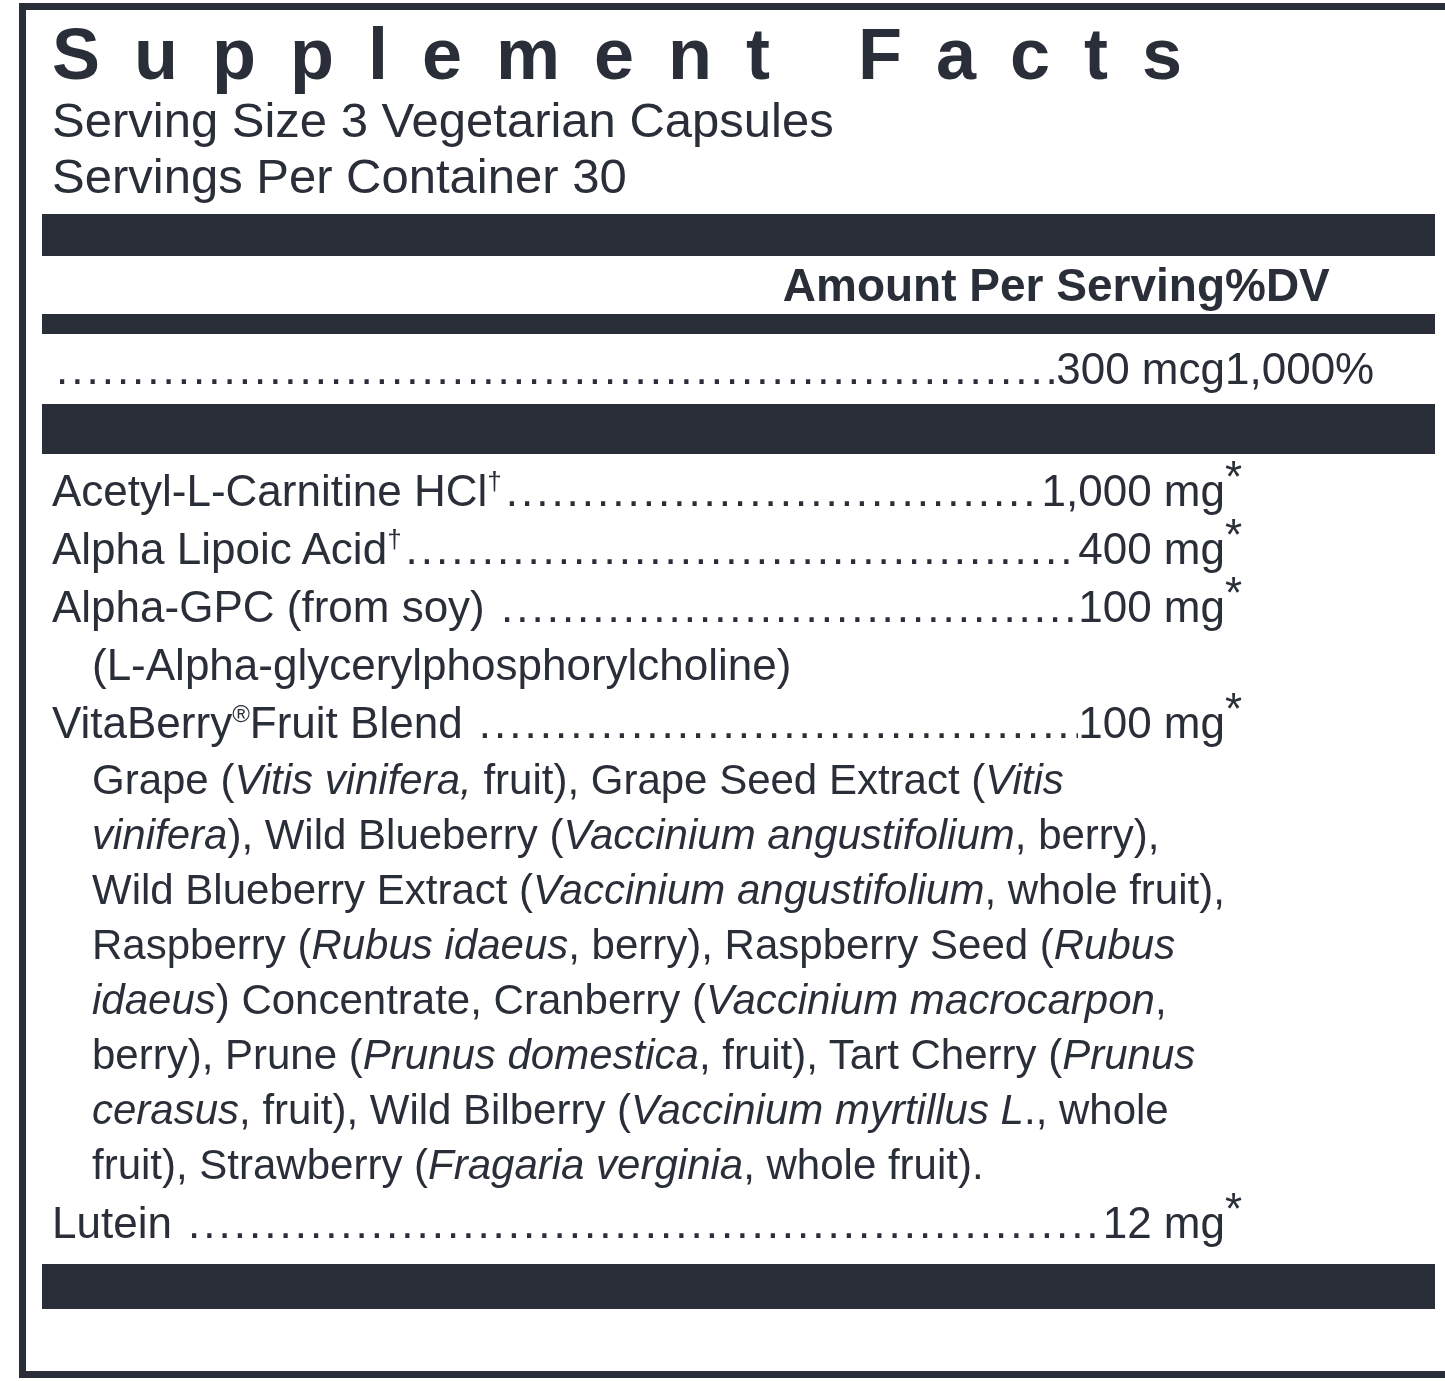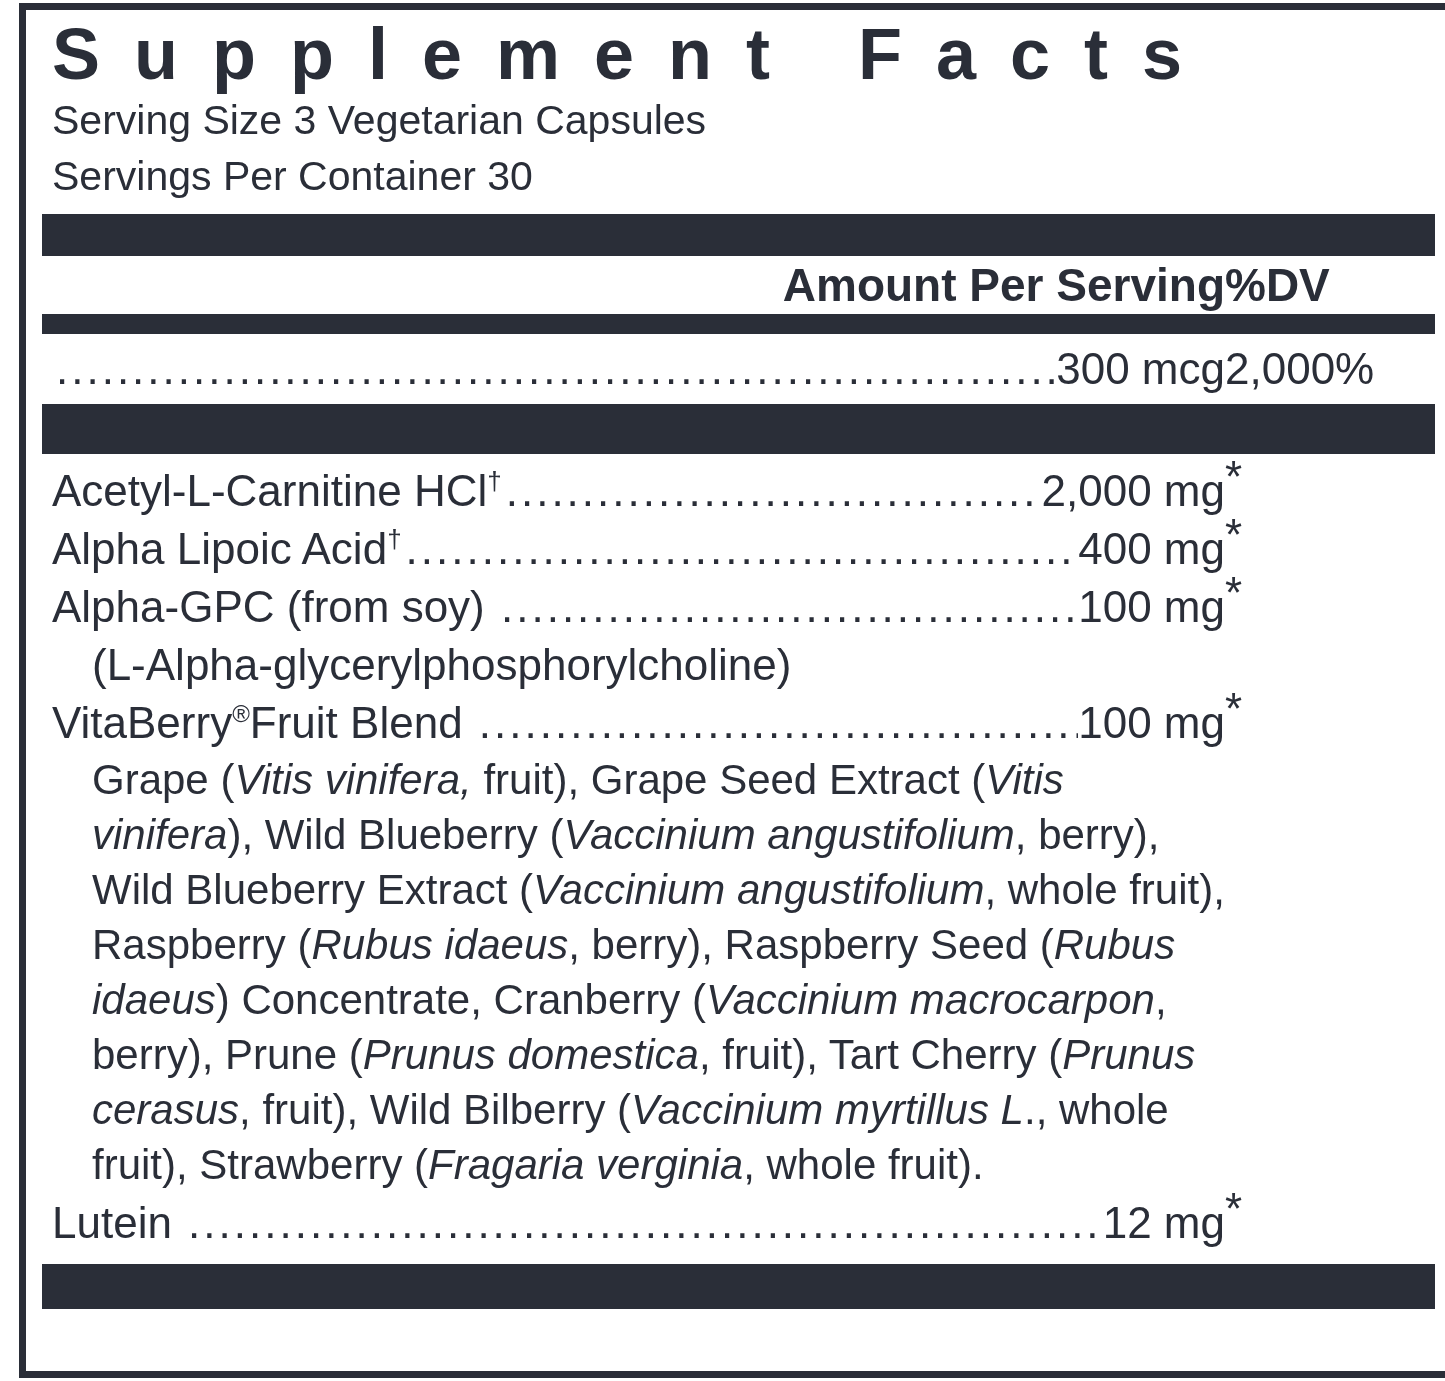--- a/index.html
+++ b/index.html
@@ -17,21 +17,21 @@
     background: var(--bg, #ffffff);
     padding: 0 16px;
     overflow: hidden;
   }
   .title {
     font-size: 72px; font-weight: bold;
     letter-spacing: 34px; line-height: 76px;
     margin-top: 6px; padding-left: 10px;
     white-space: nowrap;
   }
-  .serving { font-size: 41px; line-height: 56px; padding-left: 10px; }
+  .serving { font-size: 49px; line-height: 56px; padding-left: 10px; }
   .bar { background: var(--ink, #2a2e38); width: 100%; }
   .bar-a { height: 42px; margin-top: 10px; }
   .bar-b { height: 20px; }
   .bar-c { height: 50px; }
   .bar-d { height: 45px; margin-top: 12px; }
   .colhead {
     display: flex; align-items: center;
     height: 58px; line-height: 58px;
     font-weight: bold; font-size: 46px;
   }
@@ -79,31 +79,31 @@
     <span class="sp"></span>
     <span class="aps">Amount Per Serving</span>
     <span class="dv">%DV</span>
   </div>
 
   <div class="bar bar-b"></div>
 
   <div class="trow tall">
     <span class="lead">........................................................................................................................</span>
     <span class="amt">300 mcg</span>
-    <span class="dv">2,000%</span>
+    <span class="dv">1,000%</span>
   </div>
 
   <div class="bar bar-c"></div>
 
   <div class="rows-block">
 
     <div class="trow">
       <span class="nm"><span>Acetyl-L-Carnitine HCl</span><sup class="dag">†</sup></span>
       <span class="lead">........................................................................................................................</span>
-      <span class="amt">2,000 mg</span>
+      <span class="amt">1,000 mg</span>
       <span class="dv star">*</span>
     </div>
 
     <div class="trow">
       <span class="nm"><span>Alpha Lipoic Acid</span><sup class="dag">†</sup></span>
       <span class="lead">........................................................................................................................</span>
       <span class="amt">400 mg</span>
       <span class="dv star">*</span>
     </div>
 

